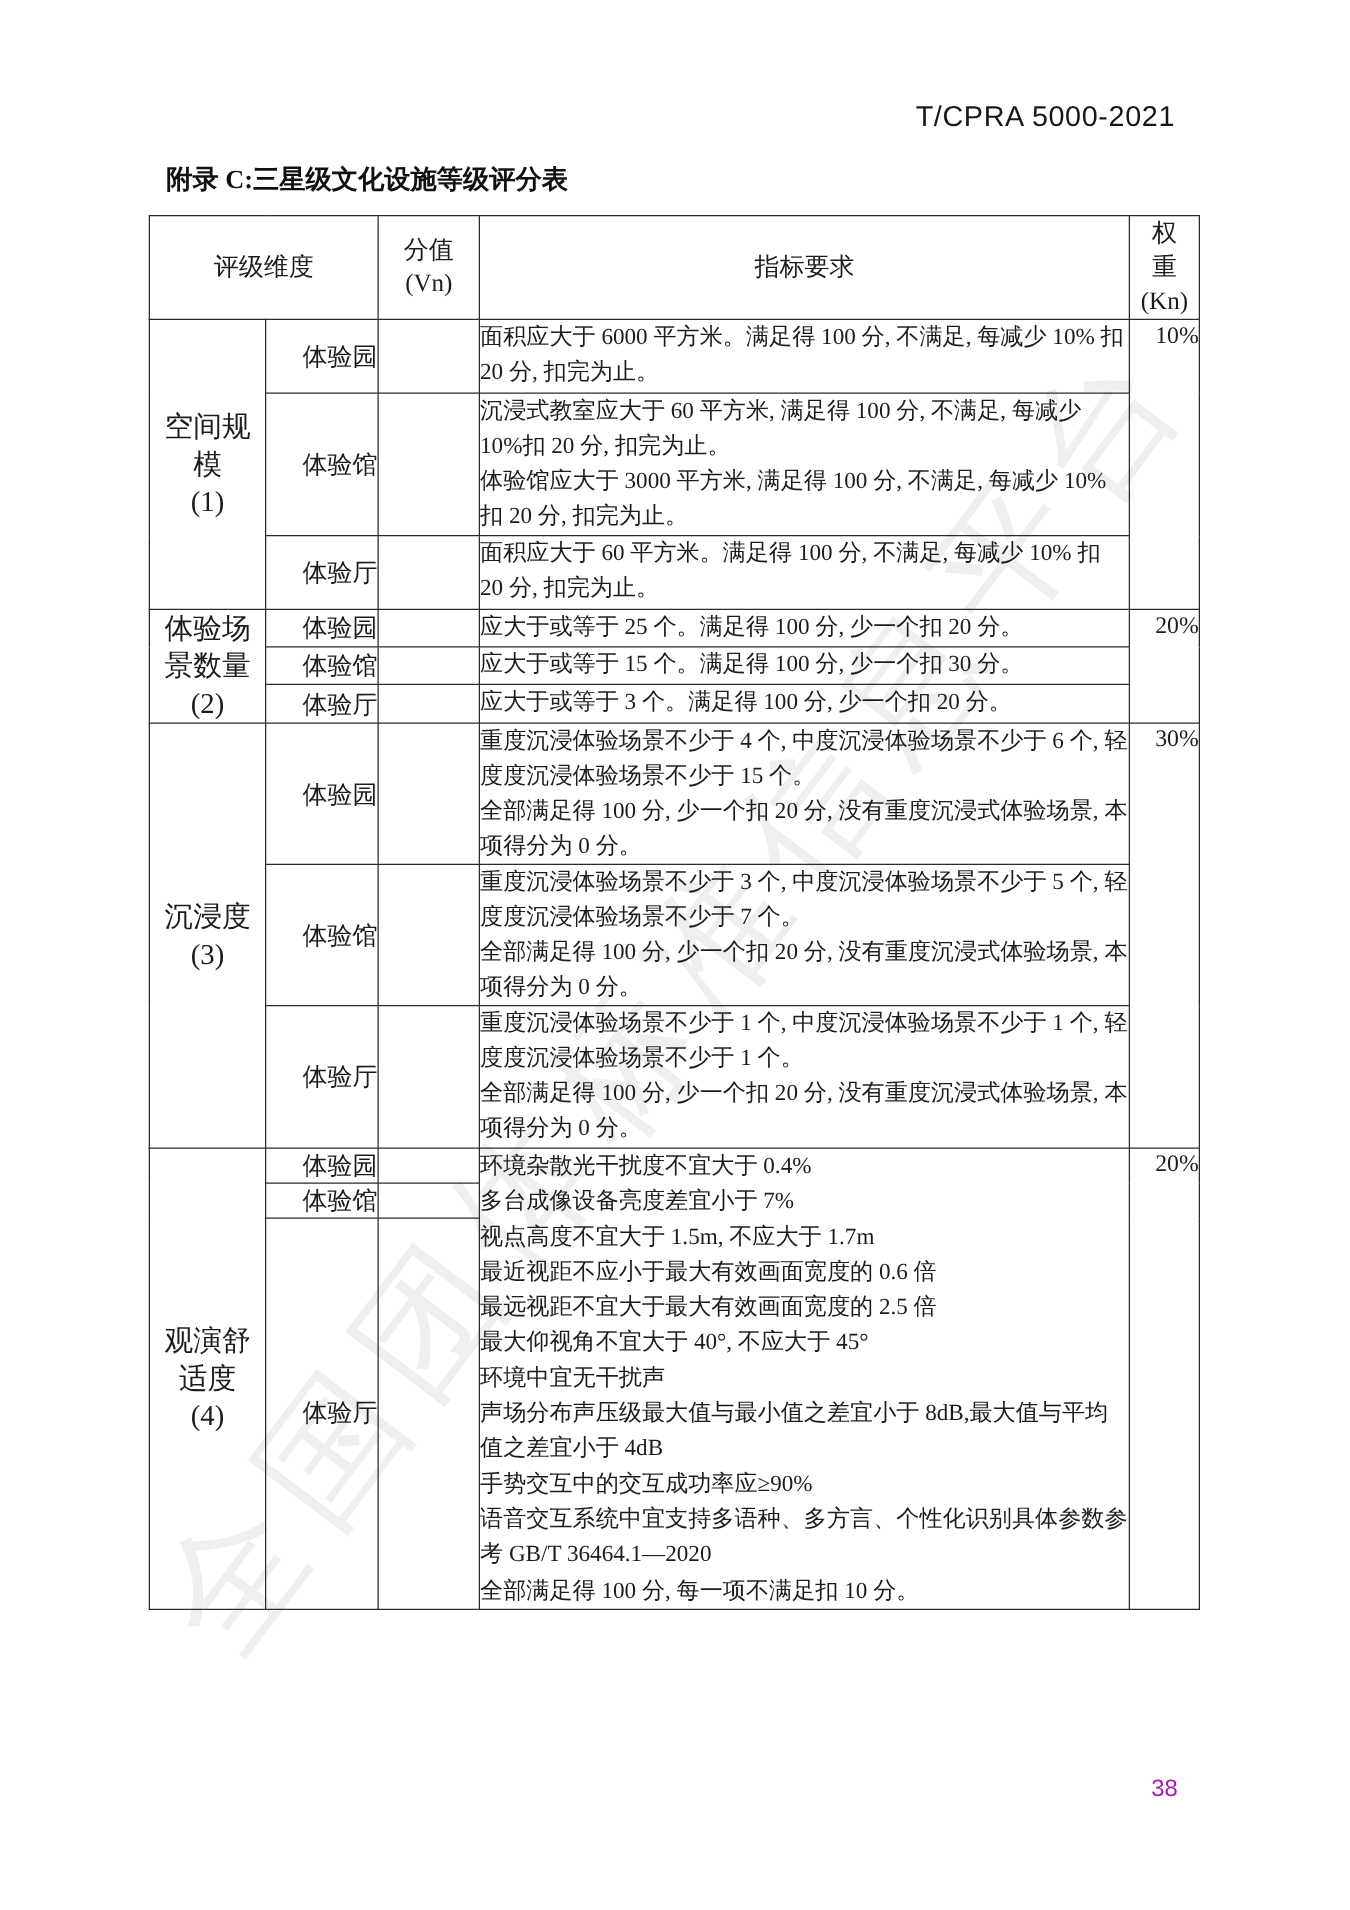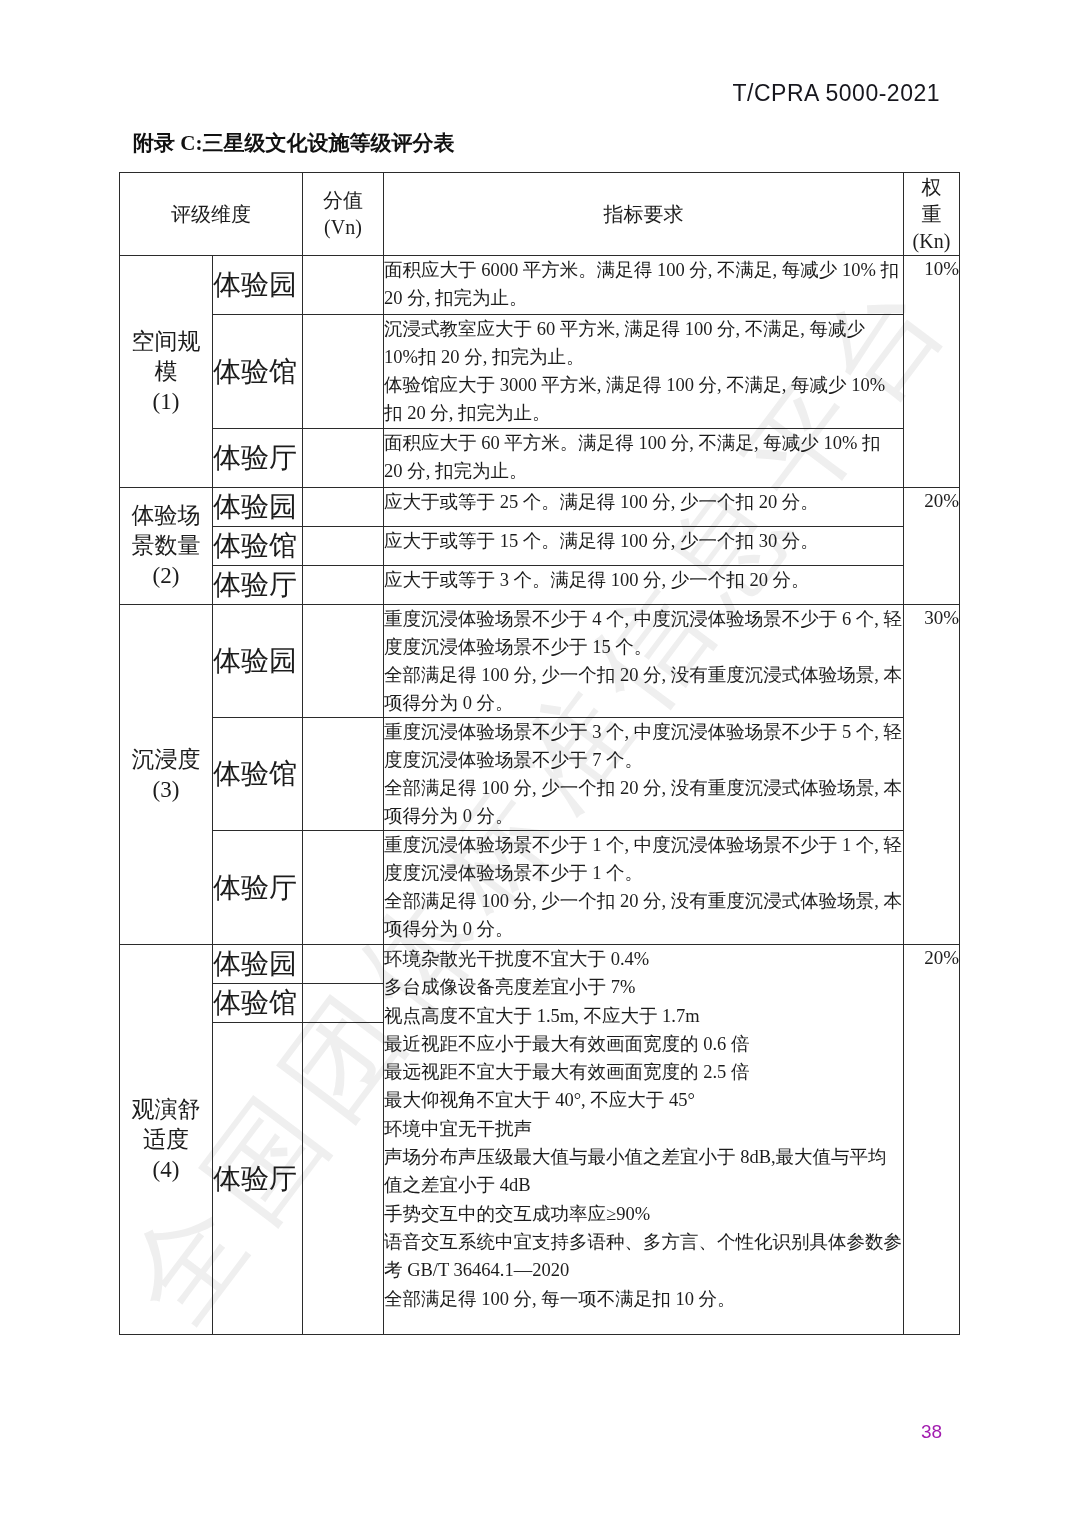--- a/index.html
+++ b/index.html
@@ -35,22 +35,22 @@
   }
   td.hdr {
     text-align:center; vertical-align:middle;
     white-space:pre-line; line-height:27px; font-size:20px;
   }
   td.dim {
     text-align:center; vertical-align:middle;
     white-space:pre-line; line-height:30px; font-size:23px;
   }
   td.venue {
-    text-align:left; vertical-align:middle;
-    font-size:28px;
+    text-align:right; vertical-align:middle;
+    font-size:20px;
   }
   td.score { }
   td.req {
     vertical-align:top; text-align:left;
     padding:1px 5px 0 8px;
     line-height:28px;
     white-space:pre-line;
     font-size:18.5px;
     margin-left:20px;
   }

